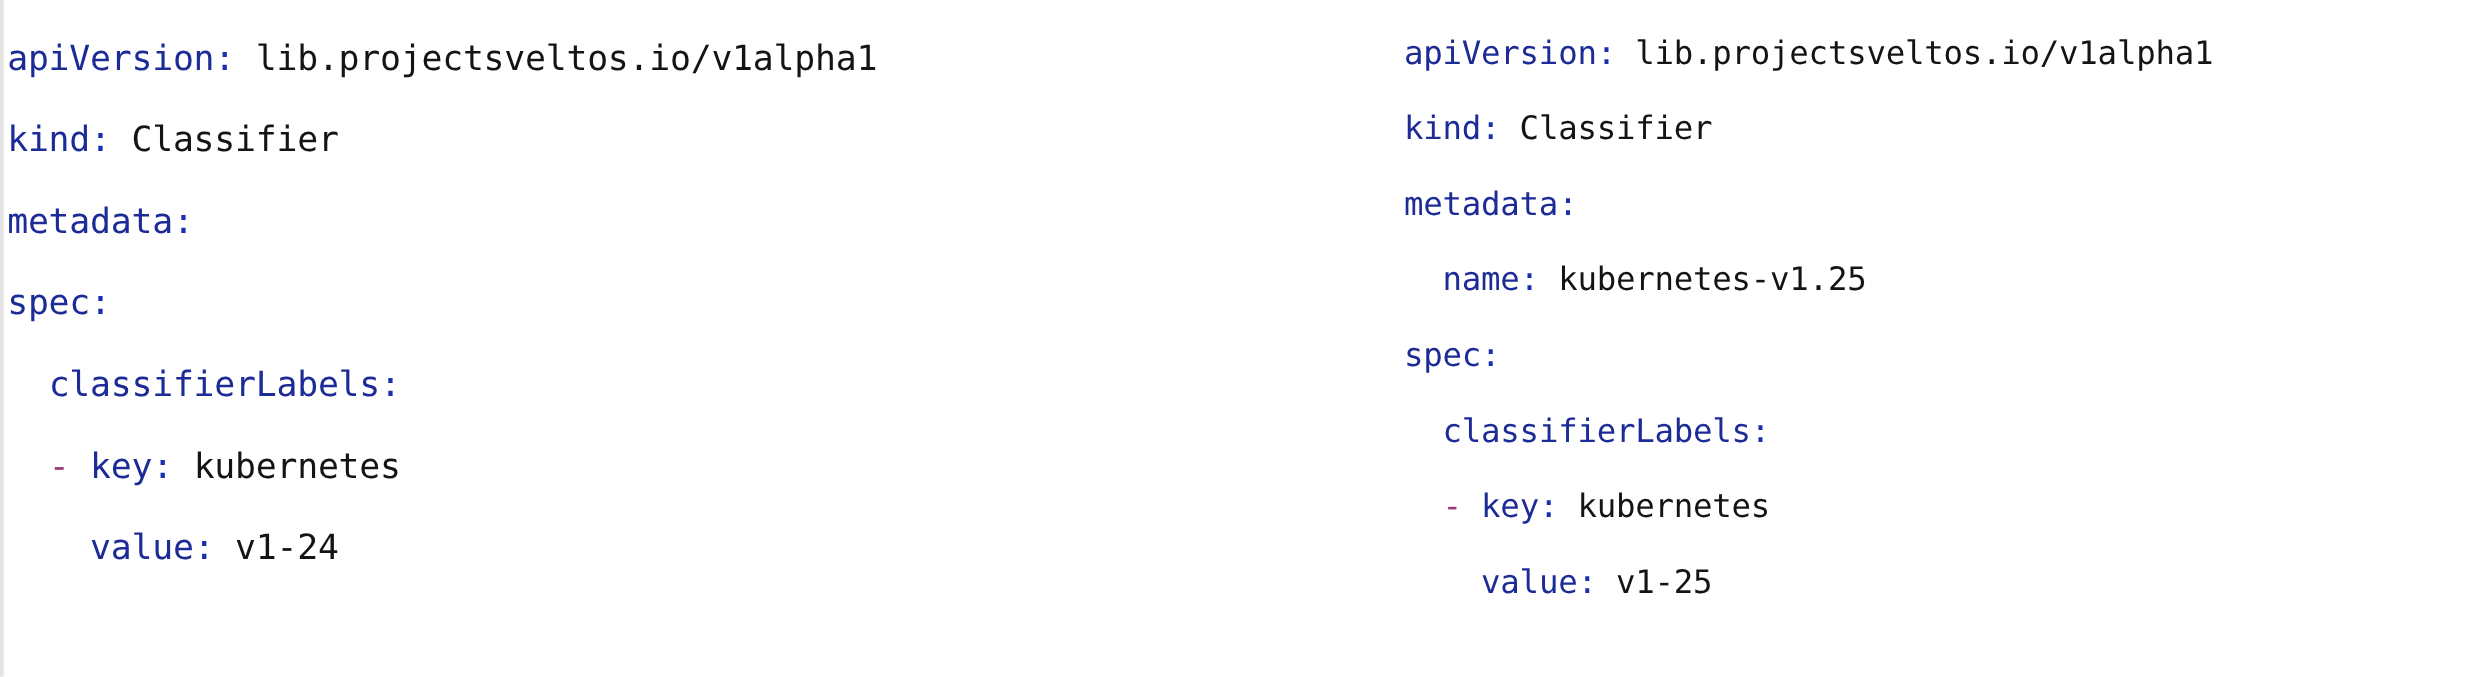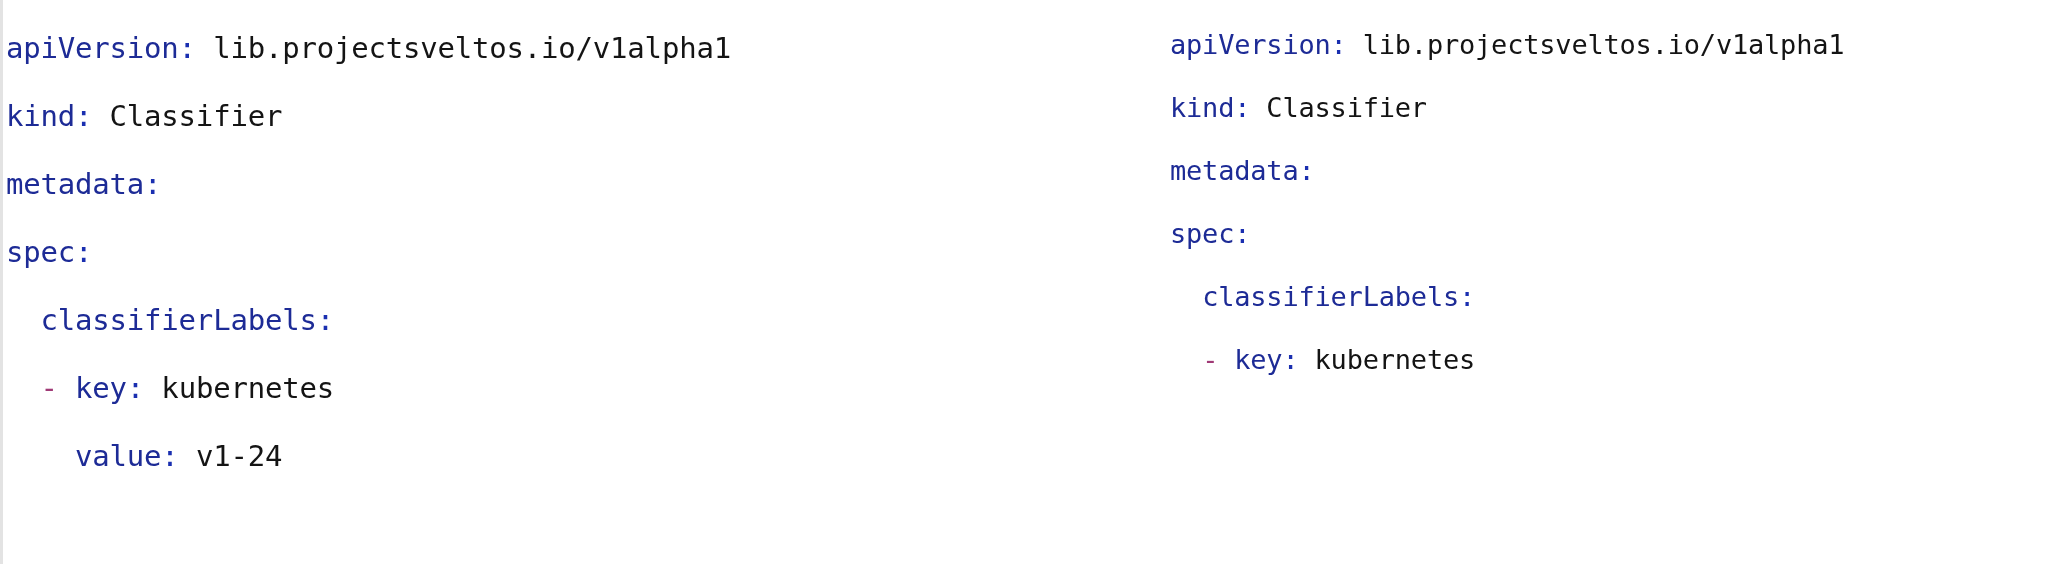--- a/index.html
+++ b/index.html
@@ -84,21 +84,23 @@
 <span class="line"><span class="sp">  </span><span class="k">classifierLabels</span><span class="c">:</span></span>
 <span class="line"><span class="sp">  </span><span class="dash">- </span><span class="k">key</span><span class="c">:</span><span class="v"> kubernetes</span></span>
 <span class="line"><span class="sp">    </span><span class="k">value</span><span class="c">:</span><span class="v"> v1-24</span></span>
 
 
 </pre>
 
   <pre class="code-block" id="block-right"><span class="line"><span class="k">apiVersion</span><span class="c">:</span><span class="v"> lib.projectsveltos.io/v1alpha1</span></span>
 <span class="line"><span class="k">kind</span><span class="c">:</span><span class="v"> Classifier</span></span>
 <span class="line"><span class="k">metadata</span><span class="c">:</span></span>
+<span class="line"><span class="sp">  </span><span class="k">name</span><span class="c">:</span><span class="v"> kubernetes-v1.25</span></span>
 <span class="line"><span class="k">spec</span><span class="c">:</span></span>
 <span class="line"><span class="sp">  </span><span class="k">classifierLabels</span><span class="c">:</span></span>
 <span class="line"><span class="sp">  </span><span class="dash">- </span><span class="k">key</span><span class="c">:</span><span class="v"> kubernetes</span></span>
+<span class="line"><span class="sp">    </span><span class="k">value</span><span class="c">:</span><span class="v"> v1-25</span></span>
 
 
 
 </pre>
 
 </div>
 
 </body></html>

